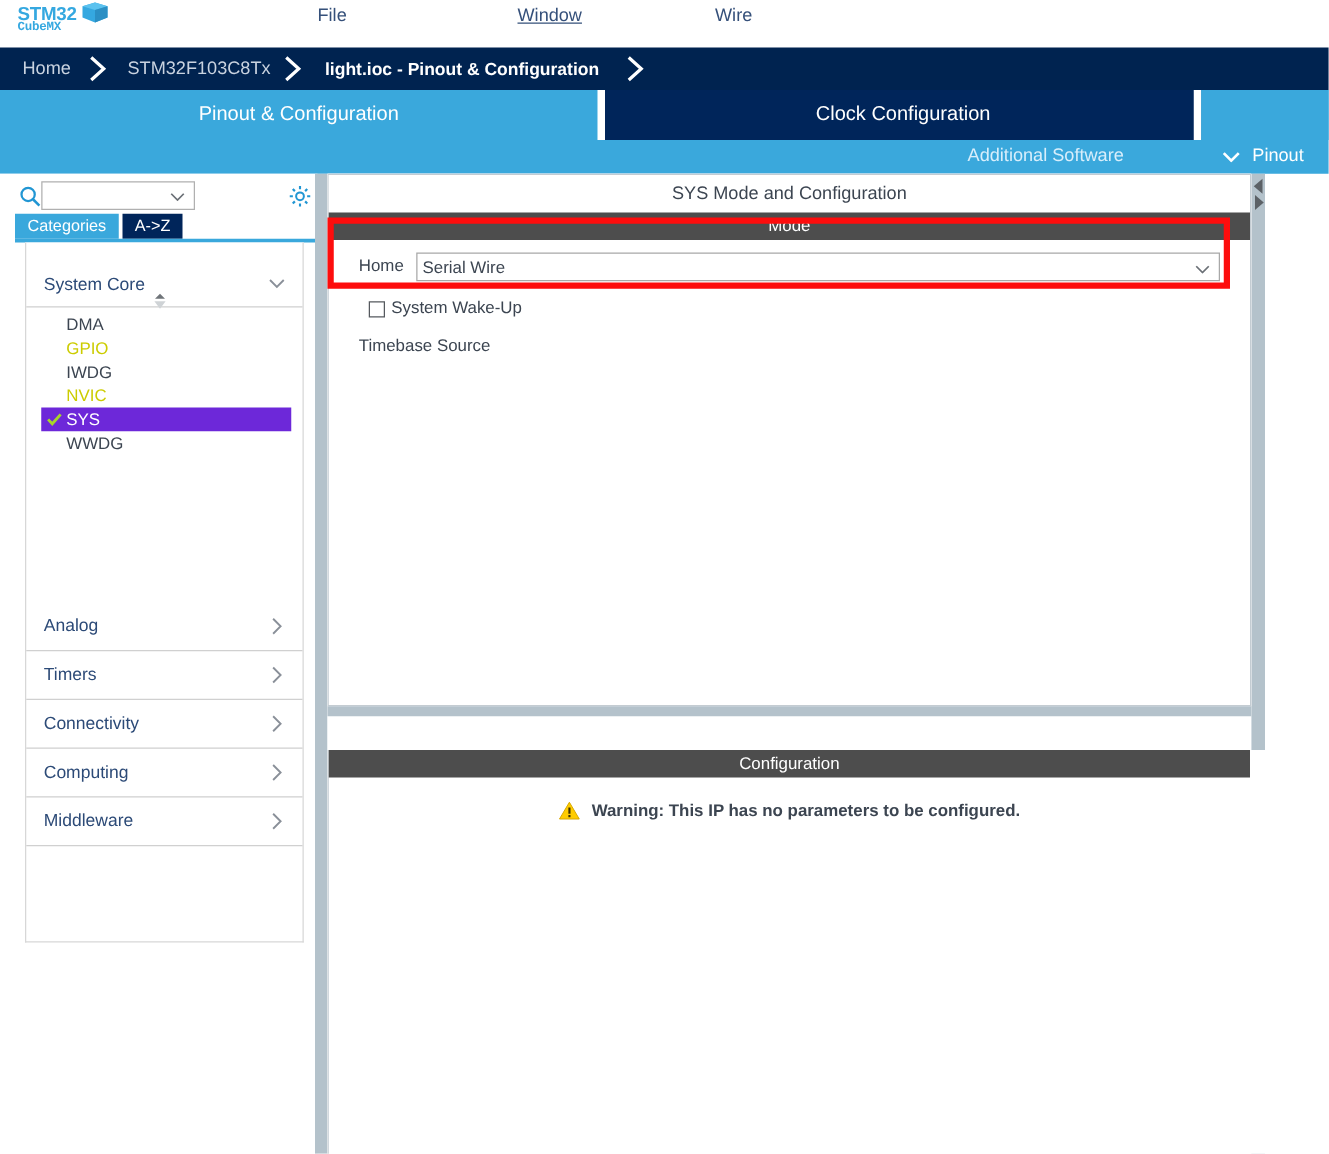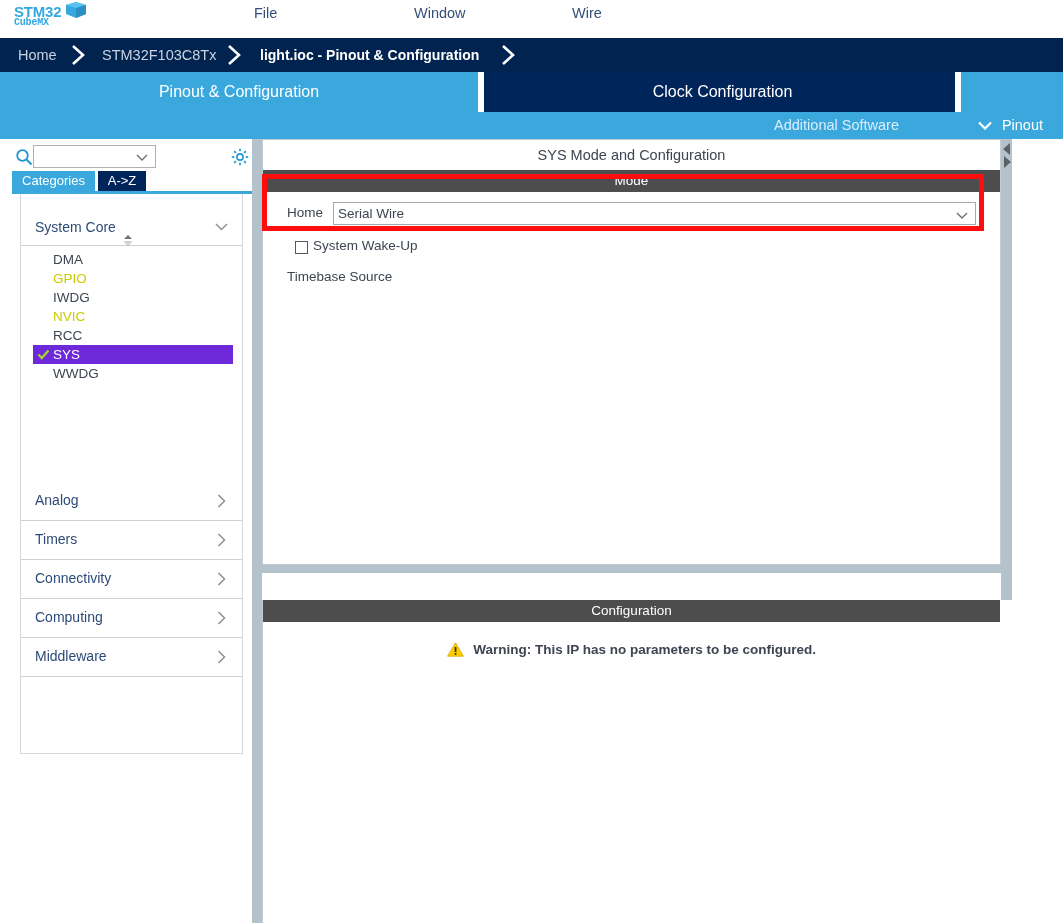--- a/index.html
+++ b/index.html
@@ -25,21 +25,21 @@
   .logo .l1 { top: 2px; font-size: 15px; }
   .logo .l2 { top: 16px; font-size: 10px; font-family: Liberation Mono, monospace; }
   .logo .cube { position: absolute; left: 56px; top: 0px; width: 30px; height: 20px; }
 
   .menu-item {
     position: absolute; top: 2px; height: 22px;
     font-size: 14.5px; color: #35507a; line-height: 22px;
     white-space: nowrap; cursor: default;
   }
   .mi-file { left: 254px; }
-  .mi-window { left: 414px; }
+  .mi-window { left: 414px; text-decoration: underline; }
   .mi-help { left: 572px; }
 
   
   .breadcrumb {
     position: absolute; left: 0; top: 38px; width: 1063px; height: 34px;
     background: #002350;
   }
   .crumb {
     position: absolute; top: 0; height: 34px; line-height: 34px;
     font-size: 14.5px; color: #c9d3e0; white-space: nowrap;
@@ -369,21 +369,20 @@
       <svg class="scroll-hint" viewBox="0 0 16 14">
         <polygon points="8,1 12,5 4,5" fill="#6f7479"></polygon>
         <polygon points="8,13 12.5,7 3.5,7" fill="#cfd3d6"></polygon>
       </svg>
 
       <div class="ip-list">
         <div class="ip-item">DMA</div>
         <div class="ip-item warn">GPIO</div>
         <div class="ip-item">IWDG</div>
         <div class="ip-item warn">NVIC</div>
-        <div class="ip-item">RCC</div>
         <div class="ip-item selected">
           <svg class="chk" viewBox="0 0 13 13">
             <polyline points="1.5,6.5 4.8,10 11.5,2.5" fill="none" stroke="#a7d62a" stroke-width="2.3"></polyline>
           </svg>
           <span>SYS</span>
         </div>
         <div class="ip-item">WWDG</div>
       </div>
 
       <div class="cat-row" style="top:288px">

